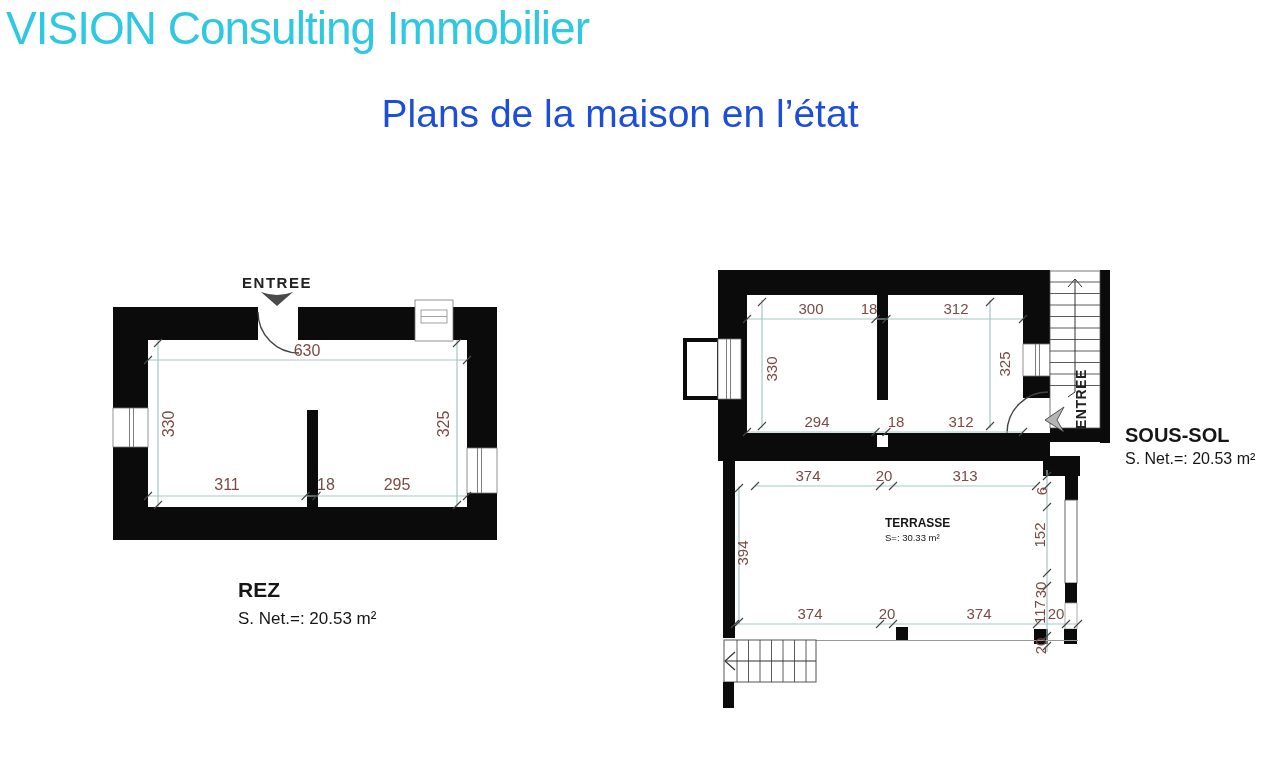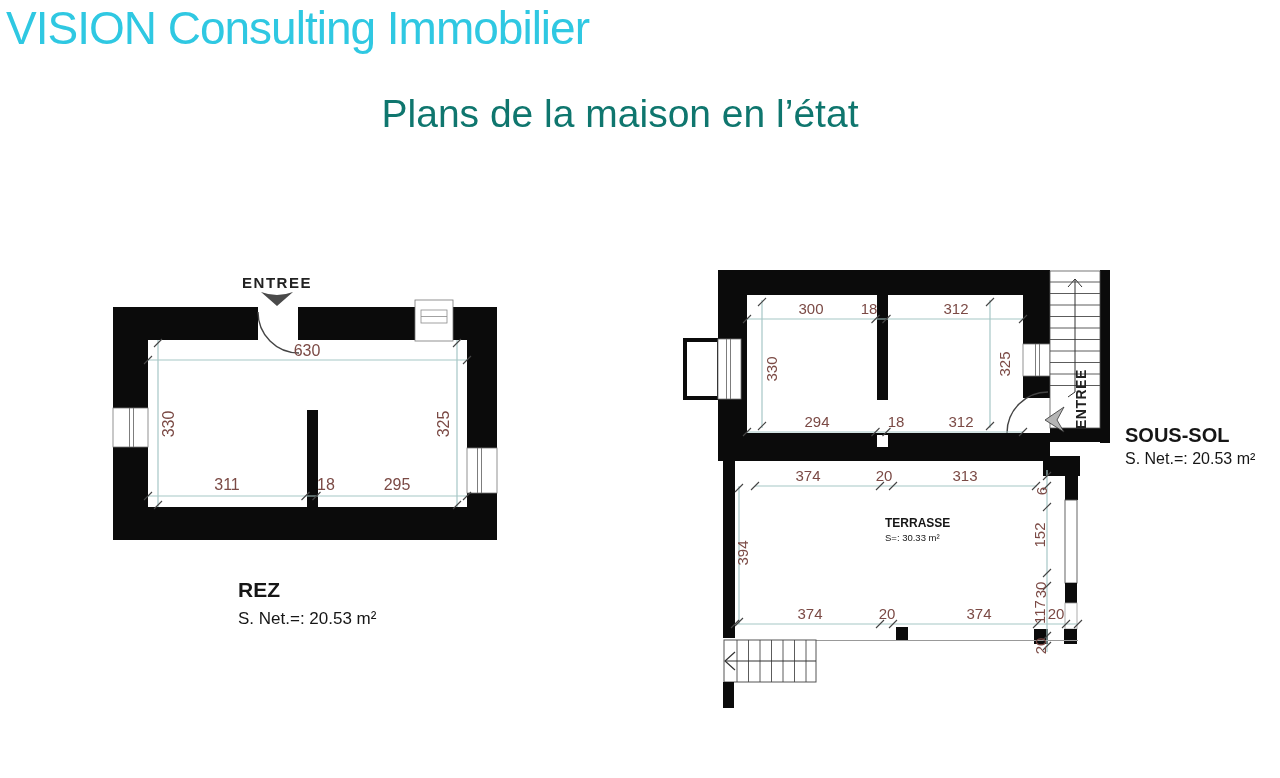--- a/index.html
+++ b/index.html
@@ -1,21 +1,21 @@
 <!DOCTYPE html>
 <html><head>
 <meta charset="utf-8">
 <style>
   html,body{margin:0;padding:0;background:#ffffff;}
   .page{position:relative;width:1272px;height:778px;background:#fff;overflow:hidden;
         font-family:"Liberation Sans", sans-serif;}
   .brand{position:absolute;left:6px;top:1px;font-size:46px;letter-spacing:-1px;
          color:#2fc8e2;white-space:nowrap;}
   .title{position:absolute;left:0;top:92px;width:1240px;text-align:center;
-         font-size:39px;color:#0f766e;white-space:nowrap;}
+         font-size:39px;color:#1d4ed8;white-space:nowrap;}
   svg text{font-family:"Liberation Sans", sans-serif;}
   .dimtxt{fill:#7b4a45;}
   .dimline{stroke:#a6c7c6;stroke-width:1.2;fill:none;}
   .tick{stroke:#454545;stroke-width:1.1;fill:none;}
   .wall{fill:#0b0b0b;}
   .winbox{fill:#ffffff;stroke:#777;stroke-width:0.8;}
   .glaze{stroke:#6e6e6e;stroke-width:0.9;fill:none;}
   .stair{stroke:#4a4a4a;stroke-width:0.9;fill:none;}
   .doorarc{stroke:#444;stroke-width:1.4;fill:none;}
   .planlbl{fill:#161616;font-weight:bold;}

